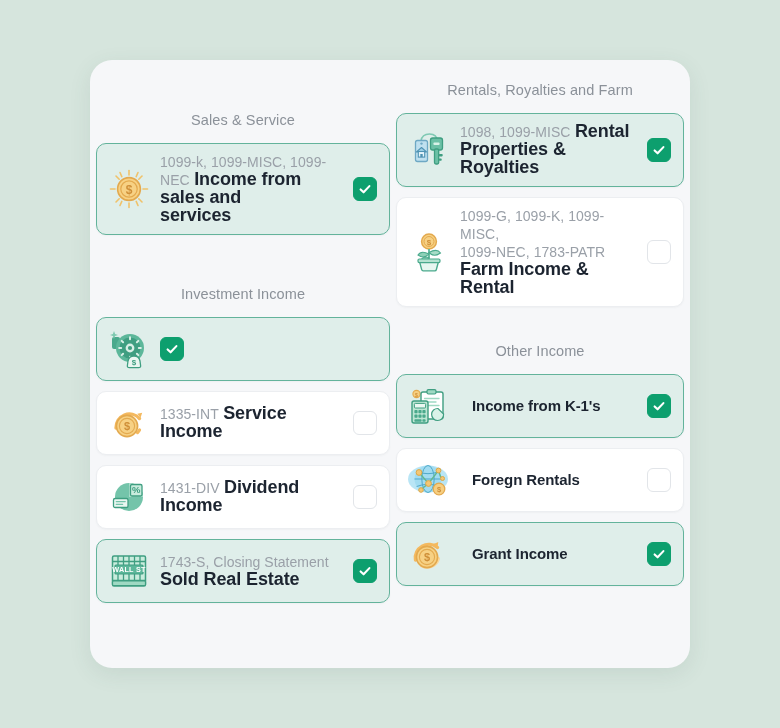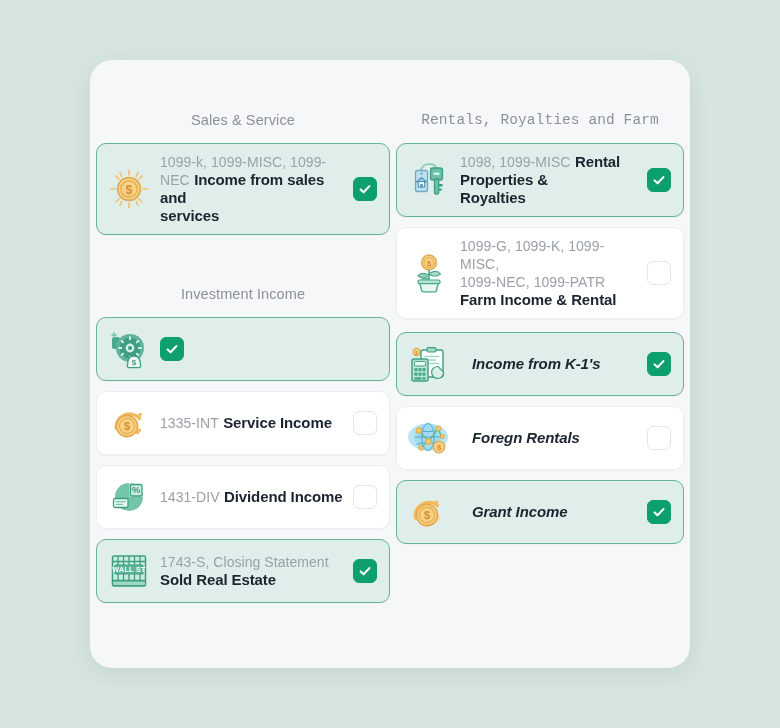--- a/index.html
+++ b/index.html
@@ -49,21 +49,21 @@
     color: #8b9199;
     font-size: 14.5px;
     letter-spacing: 0.1px;
     margin: 0;
     padding: 0;
     height: 20px;
     line-height: 20px;
   }
 
   .sec-sales   { margin-top: 50px; }
-  .sec-rentals { margin-top: 50px; font-family: Liberation Mono, monospace; }
+  .sec-rentals { margin-top: 20px; }
   .sec-invest  { margin-top: 49px; }
   .sec-other   { margin-top: 34px; }
 
   .card-list { margin-top: 13px; }
 
   .card {
     position: relative;
     display: flex;
     align-items: center;
     background: #ffffff;
@@ -100,27 +100,27 @@
   .card-forms {
     color: #9aa0a8;
     font-size: 14px;
     line-height: 13.5px;
     letter-spacing: 0.05px;
     margin-bottom: 1px;
     white-space: pre-line;
   }
   .card-title {
     color: #1c2430;
-    font-size: 15px;
+    font-size: 18px;
     font-weight: bold;
     line-height: 17px;
     letter-spacing: -0.1px;
     white-space: pre-line;
   }
-  .card.no-forms .card-title { font-size: 15px; font-style: italic; }
+  .card.no-forms .card-title { font-size: 15px; }
   .card.no-forms .card-text { padding-left: 12px; }
 
   .checkbox {
     flex: 0 0 auto;
     width: 24px;
     height: 24px;
     border-radius: 6px;
     border: 1px solid #e2e5e9;
     background: #ffffff;
     box-sizing: border-box;
@@ -346,30 +346,31 @@
               <line x1="21" y1="18" x2="21" y2="31" stroke="#5cb79a" stroke-width="1.8"></line>
               <path d="M21 23 q-8 -4 -11 1 q6 4.5 11 -1 z" fill="#8ed0b7" stroke="#4aa98c" stroke-width="1.1"></path>
               <path d="M21 21.5 q8 -4.5 11.5 0.5 q-6.5 4.8 -11.5 -0.5 z" fill="#a7dcc7" stroke="#4aa98c" stroke-width="1.1"></path>
               <path d="M21 26.5 q-6 -1.5 -8.5 2.5 q5 2.5 8.5 -2.5 z" fill="#8ed0b7" stroke="#4aa98c" stroke-width="1"></path>
               <path d="M11.5 30.5 l19 0 l-2.2 8.2 a1.6 1.6 0 0 1 -1.6 1.2 l-11.4 0 a1.6 1.6 0 0 1 -1.6 -1.2 z" fill="#e7f6f0" stroke="#4aa98c" stroke-width="1.4"></path>
               <rect x="10" y="28" width="22" height="3.6" rx="1.3" fill="#b5e2d1" stroke="#4aa98c" stroke-width="1.2"></rect>
             </svg>
           </span>
           <span class="card-text">
             <span class="card-forms">1099-G, 1099-K, 1099-MISC,
-1099-NEC, 1099-PATR</span>
+1099-NEC, 1783-PATR</span>
             <span class="card-title">Farm Income &amp; Rental</span>
           </span>
           <span class="checkbox">
             
           </span>
         </div>
 
       </div>
 
+      <div class="section-title sec-other">Other Income</div>
 
       <div class="card-list">
 
         <div class="card selected no-forms h-tall">
           <span class="card-icon">
             <svg width="42" height="42" viewBox="0 0 42 42">
               <circle cx="8.5" cy="9" r="3.6" fill="#f6cf82" stroke="#e3a94e" stroke-width="1.1"></circle>
               <text x="8.5" y="11.6" text-anchor="middle" font-family="'Liberation Sans', sans-serif" font-size="5" font-weight="bold" fill="#cf8f38">$</text>
               <rect x="13" y="7" width="22" height="27" rx="2" fill="#ffffff" stroke="#3f9e81" stroke-width="1.4"></rect>
               <rect x="19" y="4.6" width="9" height="4.4" rx="1.5" fill="#9fd9c3" stroke="#3f9e81" stroke-width="1.2"></rect>

